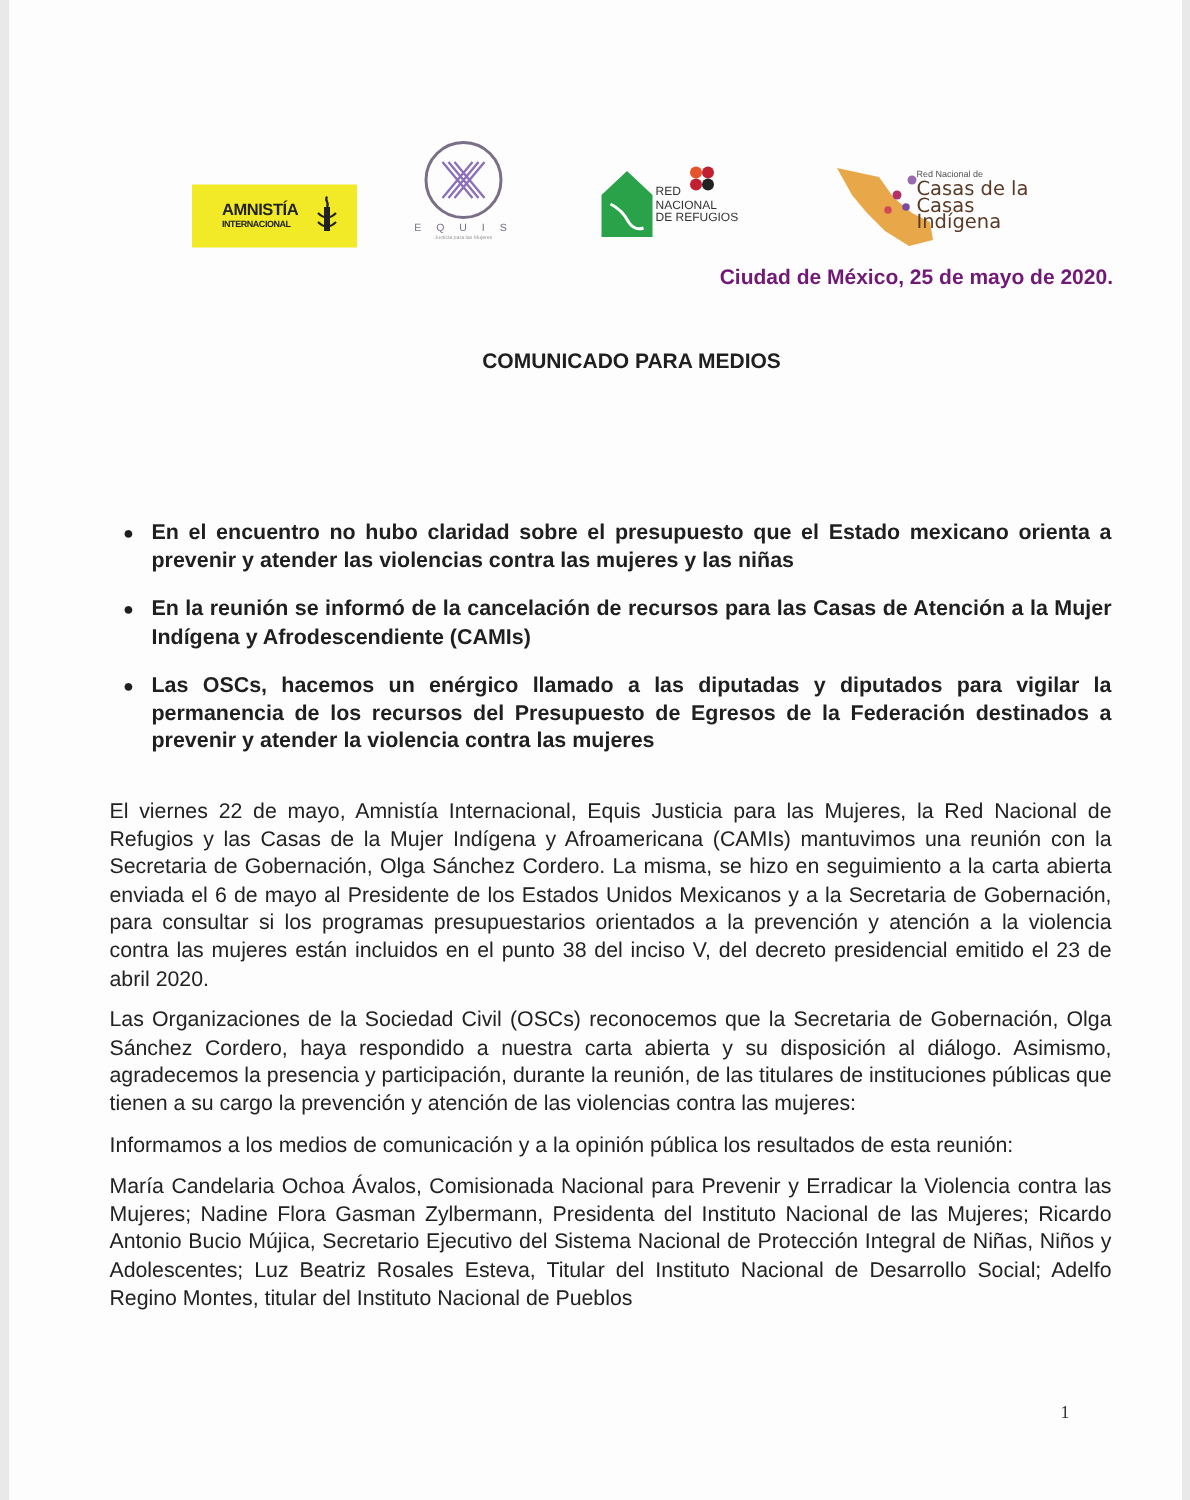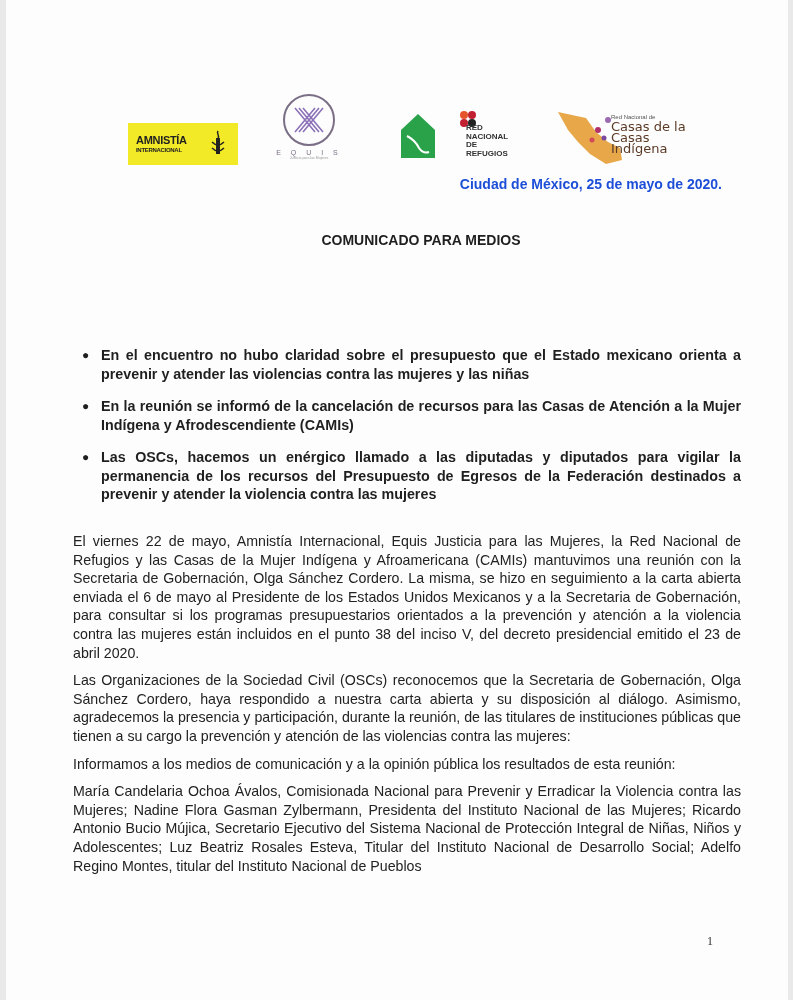--- a/index.html
+++ b/index.html
@@ -9,35 +9,35 @@
     font-family: "Liberation Sans", sans-serif;
     color: #1f1f1f;
   }
   .page {
     position: absolute; left: 6px; top: 0; width: 782px; height: 1000px;
     background: #fdfdfd;
   }
   .logos { position: absolute; left: 0; top: 0; width: 782px; height: 170px; }
   .ai-logo {
     position: absolute; left: 122px; top: 123px; width: 110px; height: 42px;
-    background: #f2ea27; display: flex; align-items: center; padding-left: 8px; box-sizing: border-box;
+    background: #f2ea27; display: flex; align-items: center; padding-left: 20px; box-sizing: border-box;
   }
   .ai-text { font-weight: bold; font-size: 11px; line-height: 11px; color: #222; letter-spacing: -0.3px; }
   .ai-text .sub { font-size: 6px; line-height: 8px; display: block; }
   .ai-candle { position: absolute; right: 10px; top: 7px; width: 20px; height: 28px; }
   .equis-logo { position: absolute; left: 268px; top: 94px; width: 70px; height: 80px; text-align: center; }
   .equis-circle { width: 52px; height: 52px; border: 2px solid #7a6f86; border-radius: 50%; margin: 0 auto; position: relative; box-sizing: border-box; }
   .equis-word { font-size: 7px; letter-spacing: 4px; color: #7a6f86; margin-top: 3px; }
   .equis-sub { font-size: 3.5px; color: #999; }
   .rnr-logo { position: absolute; left: 393px; top: 108px; width: 120px; height: 60px; }
-  .rnr-text { position: absolute; left: 38px; top: 16px; font-weight: bold; font-size: 8px; line-height: 8.5px; color: #333; margin-left: 29px; }
+  .rnr-text { position: absolute; left: 38px; top: 16px; font-weight: normal; font-size: 8px; line-height: 8.5px; color: #333; }
   .cami-logo { position: absolute; left: 550px; top: 108px; width: 130px; height: 62px; }
   .cami-text { position: absolute; left: 55px; top: 6px; font-size: 6px; color: #555; line-height: 7px; }
   .cami-big { font-size: 13px; line-height: 11px; color: #5a3a26; font-family: "DejaVu Sans", sans-serif; }
-  .date { position: absolute; right: 66px; top: 176px; font-weight: bold; font-size: 14px; color: #1d4ed8; }
+  .date { position: absolute; right: 46px; top: 176px; font-weight: bold; font-size: 14px; color: #701a75; }
   .title { position: absolute; left: 0; width: 782px; top: 232px; text-align: center; font-weight: bold; font-size: 14px; margin-left: 24px; }
   .subtitle { position: absolute; left: 67px; top: 264px; width: 668px; font-weight: bold; font-size: 14.5px; line-height: 20px; }
   .bullets { position: absolute; left: 95px; top: 346px; width: 640px; margin: 0; padding: 0; list-style: none; }
   .bullets li { position: relative; font-weight: bold; font-size: 14.3px; line-height: 18.5px; margin-bottom: 14px; text-align: justify; }
   .bullets li .dot { position: absolute; left: -19px; top: 0; font-size: 12px; }
   .body { position: absolute; left: 67px; top: 532px; width: 668px; }
   .body p { margin: 0 0 9px 0; font-size: 14.2px; line-height: 18.6px; text-align: justify; color: #222; }
   .page-num { position: absolute; right: 75px; top: 934px; font-family: "Liberation Serif", serif; font-size: 12px; color: #333; }
 </style>
 </head>

